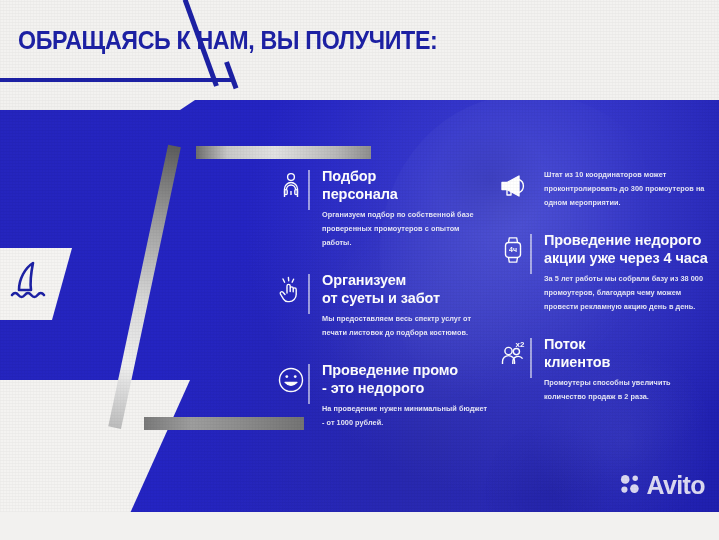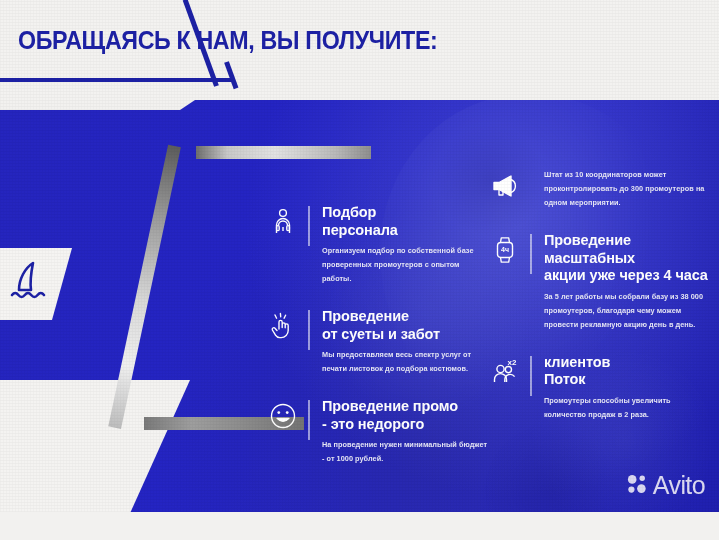--- a/index.html
+++ b/index.html
@@ -68,44 +68,44 @@
     background:linear-gradient(90deg,#6e6e6e 0%,#c8c8c8 18%,#e2e2e2 45%,#b9b9b9 80%,#8e8e8e 100%);}
   .sv-diag{left:168px;top:146px;width:13px;height:288px;
     background:linear-gradient(180deg,#5c5c5c 0%,#9a9a9a 25%,#d8d8d8 55%,#efefef 78%,#bdbdbd 100%);
     transform:rotate(12deg);transform-origin:top center;}
   .sv-bot{left:144px;top:417px;width:160px;height:13px;
     background:linear-gradient(90deg,#7a7a7a 0%,#9e9e9e 30%,#8d8d8d 60%,#747474 100%);}
 
   
   .features{position:absolute;left:268px;top:168px;width:452px;z-index:7;}
   .col{position:absolute;top:0;width:220px;}
-  .col-left{left:0;margin-top:36px;}
+  .col-left{left:0;}
   .col-right{left:222px;}
   .feature{position:relative;margin-bottom:17px;padding-left:40px;}
-  .feat-icon{position:absolute;left:0;top:3px;width:30px;height:30px;color:#b91c1c;}
+  .feat-icon{position:absolute;left:8px;top:3px;width:30px;height:30px;color:#b91c1c;}
   .feat-icon svg{display:block;}
   .feat-body{position:relative;padding-left:14px;}
   .feat-body:before{content:"";position:absolute;left:0;top:2px;width:2px;height:40px;
     background:rgba(255,255,255,.55);}
   .feat-title{
     color:#ffffff;font-weight:bold;font-size:14.5px;line-height:17.5px;
     letter-spacing:-0.1px;margin:0 0 5px 0;
   }
   .feat-desc{
     color:#e7e7f6;font-size:7.3px;line-height:14px;font-weight:bold;
     letter-spacing:.05px;margin:0;padding-left:14px;max-width:185px;
   }
   
   .f-a{margin-bottom:22px;}
   .f-b{margin-bottom:22px;}
 
   
   .avito{position:absolute;right:14px;bottom:12px;z-index:9;display:flex;align-items:center;gap:5px;
          opacity:.92;}
-  .avito-word{color:#eceaf8;font-size:25px;font-weight:normal;letter-spacing:-0.6px;
+  .avito-word{color:#eceaf8;font-size:25px;font-weight:bold;letter-spacing:-0.6px;
               font-family:"Liberation Sans",sans-serif;}
   
   .grain{position:absolute;inset:0;z-index:12;pointer-events:none;opacity:.05;
     background-image:repeating-linear-gradient(0deg, rgba(0,0,0,.5) 0 1px, transparent 1px 3px),
                      repeating-linear-gradient(90deg, rgba(0,0,0,.4) 0 1px, transparent 1px 3px);}
 </style>
 </head>
 <body>
 
 <div id="stage">
@@ -168,21 +168,21 @@
 
       <div class="feature f-b">
         <span class="feat-icon">
           <svg width="30" height="30" viewBox="0 0 30 30" fill="none" stroke="#fff" stroke-width="1.4" stroke-linecap="round">
             <path d="M7 4 l1.6 3.2 M12.4 2.4 l.3 3.4 M17.6 4.2 l-1.5 3"></path>
             <path d="M11 11 v7 M11 11 a1.6 1.6 0 0 1 3.2 0 v5.6 M14.2 13.4 a1.5 1.5 0 0 1 3 0 v3.4 M17.2 14.4 a1.5 1.5 0 0 1 3 0 v5.2 a7 7 0 0 1 -7 7 h-1.4 a5 5 0 0 1 -4.3 -2.4 l-3.1 -5.2 a1.6 1.6 0 0 1 2.6 -1.8 l2 2.3"></path>
           </svg>
         </span>
         <div class="feat-body">
           <div class="feat-title">
-            <div>Проведение</div>
+            <div>Организуем</div>
             <div>от суеты и забот</div>
           </div>
         </div>
         <p class="feat-desc">Мы предоставляем весь спектр услуг от печати листовок до подбора костюмов.</p>
       </div>
 
       <div class="feature">
         <span class="feat-icon">
           <svg width="30" height="30" viewBox="0 0 30 30" fill="none" stroke="#fff" stroke-width="1.4">
             <circle cx="15" cy="15" r="11.5"></circle>
@@ -219,41 +219,41 @@
         <span class="feat-icon">
           <svg width="30" height="30" viewBox="0 0 30 30" fill="none" stroke="#fff" stroke-width="1.4">
             <rect x="7.5" y="7.5" width="15" height="15" rx="3.4"></rect>
             <path d="M10.5 7.5 l.8 -4.6 h7.4 l.8 4.6" stroke-linejoin="round"></path>
             <path d="M10.5 22.5 l.8 4.6 h7.4 l.8 -4.6" stroke-linejoin="round"></path>
             <text x="15" y="17.4" text-anchor="middle" font-size="7" font-family="Liberation Sans, sans-serif" font-weight="bold" fill="#fff" stroke="none">4ч</text>
           </svg>
         </span>
         <div class="feat-body">
           <div class="feat-title">
-            <div>Проведение масштабных</div>
+            <div>Проведение недорого</div>
             <div>акции уже через 4 часа</div>
           </div>
         </div>
         <p class="feat-desc">За 5 лет работы мы собрали базу из 38 000 промоутеров, благодаря чему можем провести рекламную акцию день в день.</p>
       </div>
 
       <div class="feature">
         <span class="feat-icon">
           <svg width="30" height="30" viewBox="0 0 30 30" fill="none" stroke="#fff" stroke-width="1.4">
             <circle cx="10.5" cy="12" r="3.6"></circle>
             <path d="M4.5 25 v-2.4 a6 6 0 0 1 12 0 v2.4"></path>
             <circle cx="18.4" cy="12.6" r="3.1"></circle>
             <path d="M14.8 25 v-2.2 a5.4 5.4 0 0 1 9.8 -3.1"></path>
             <text x="22" y="8" text-anchor="middle" font-size="8" font-family="Liberation Sans, sans-serif" font-weight="bold" fill="#fff" stroke="none">x2</text>
           </svg>
         </span>
         <div class="feat-body">
           <div class="feat-title">
+            <div>Поток</div>
             <div>клиентов</div>
-            <div>Поток</div>
           </div>
         </div>
         <p class="feat-desc">Промоутеры способны увеличить количество продаж  в 2 раза.</p>
       </div>
 
     </div>
   </div>
 
   <div class="avito">
     <span>

